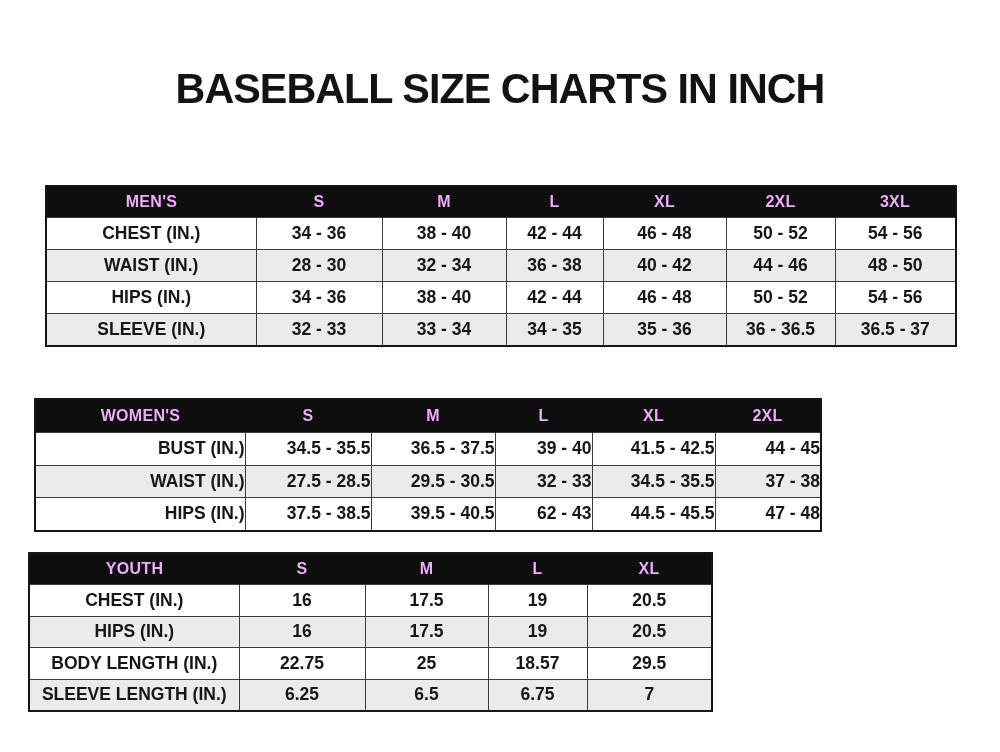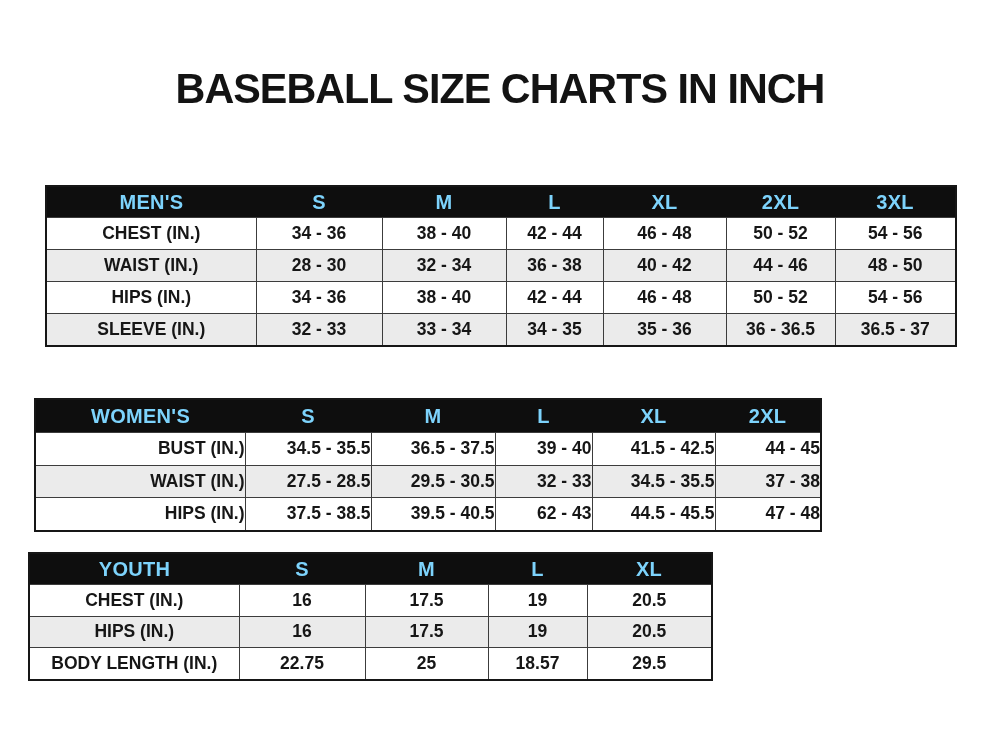--- a/index.html
+++ b/index.html
@@ -38,22 +38,22 @@
   table.size-table th,
   table.size-table td {
     text-align: center;
     vertical-align: middle;
     padding: 0;
     overflow: hidden;
     white-space: nowrap;
   }
   table.size-table thead th {
     background: #0e0e0e;
-    color: #7dd3fc;
-    font-size: 20px;
+    color: #f0abfc;
+    font-size: 16px;
     font-weight: bold;
     letter-spacing: 0.3px;
     border: 0 solid #0e0e0e;
   }
   table.size-table tbody td {
     font-size: 17.5px;
     font-weight: bold;
     color: #161616;
     border: 1.5px solid #3c3c3c;
     background: #ffffff;
@@ -217,15 +217,22 @@
           <td>19</td>
           <td>20.5</td>
         </tr>
         <tr>
           <td>BODY LENGTH (IN.)</td>
           <td>22.75</td>
           <td>25</td>
           <td>18.57</td>
           <td>29.5</td>
         </tr>
+        <tr>
+          <td>SLEEVE LENGTH (IN.)</td>
+          <td>6.25</td>
+          <td>6.5</td>
+          <td>6.75</td>
+          <td>7</td>
+        </tr>
       </tbody>
     </table>
   </div>
 
 </body></html>

